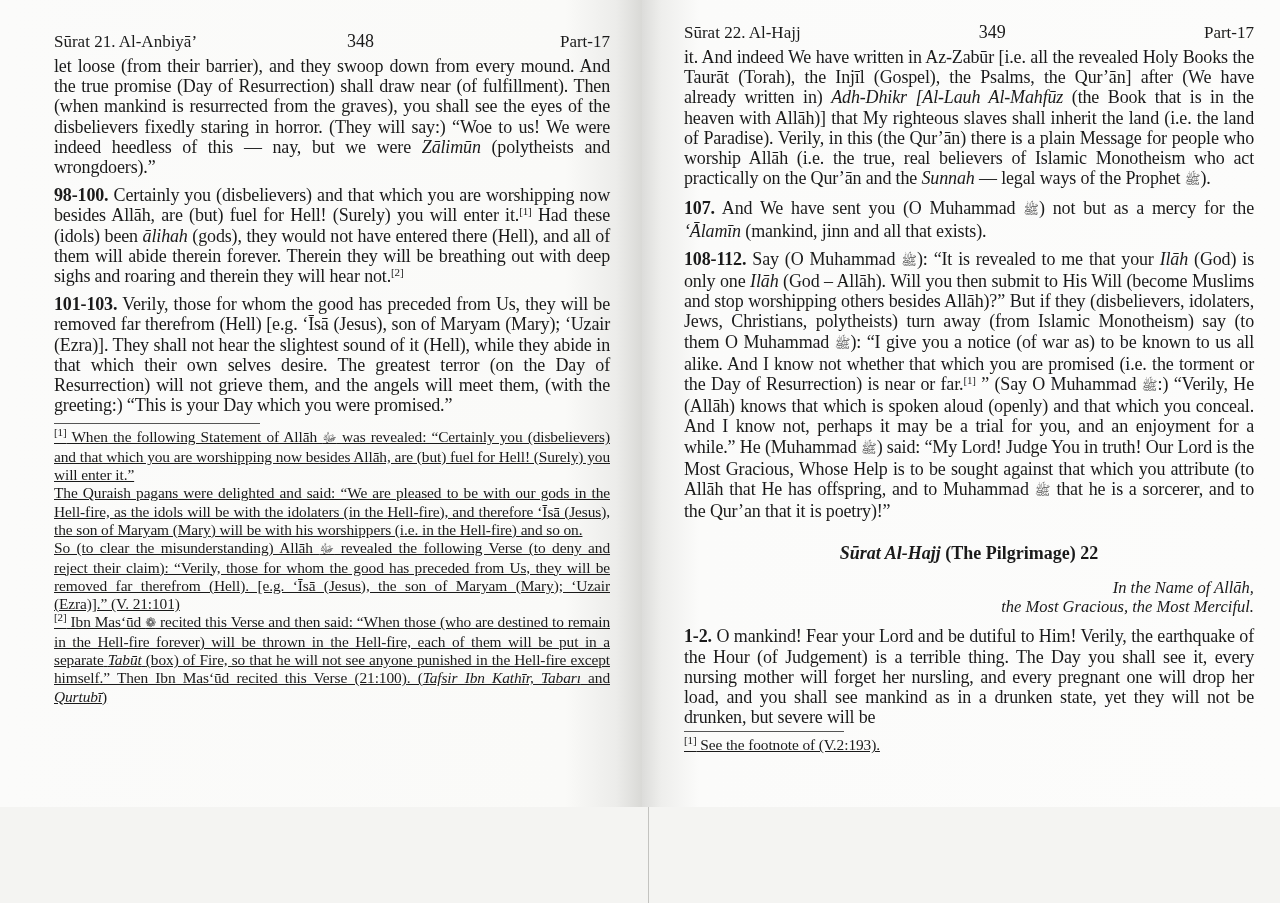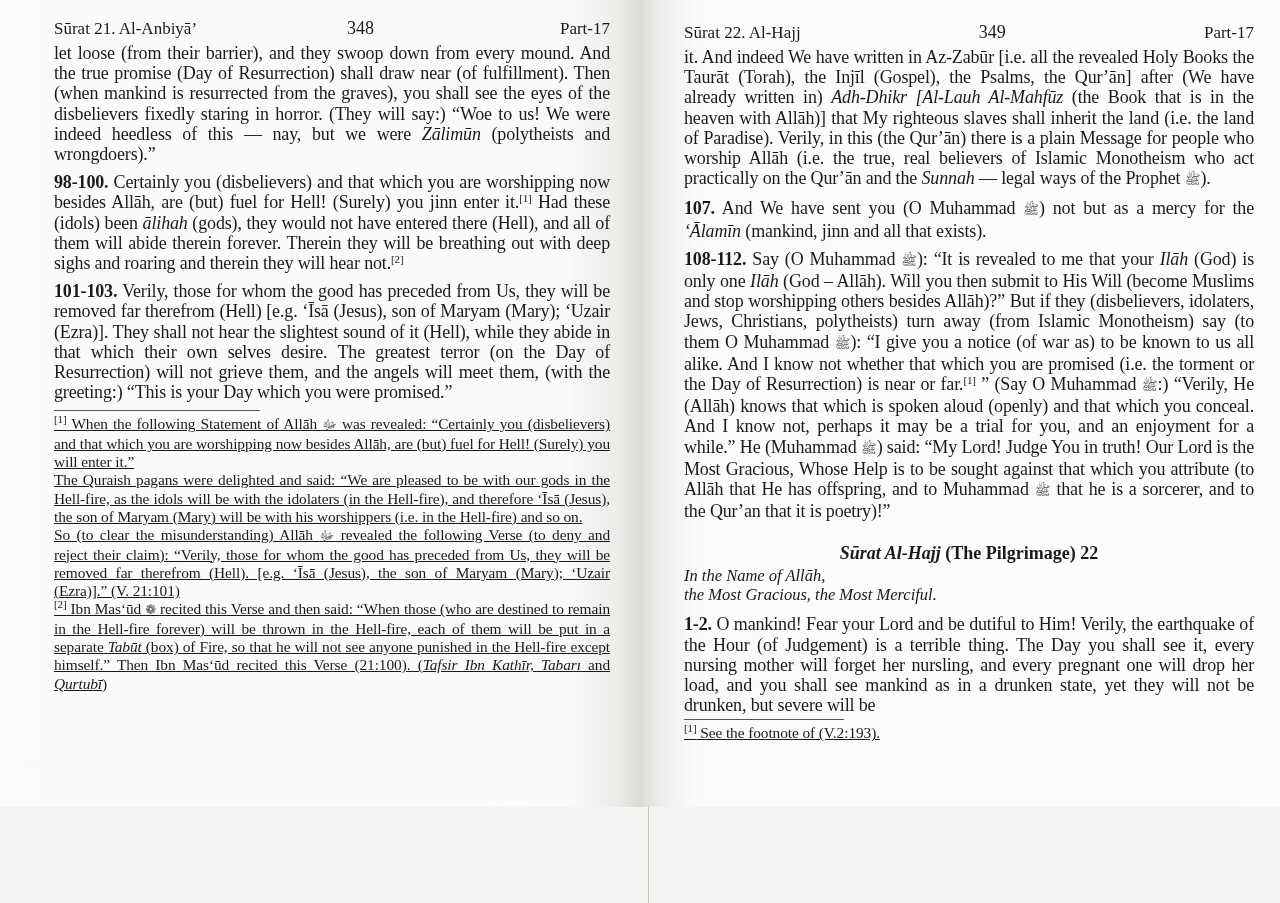--- a/index.html
+++ b/index.html
@@ -17,37 +17,37 @@
     padding: 18px 32px 0 54px;
   }
   .page.right {
     width: 638px;
     background: linear-gradient(to right, #dcdcda 0%, #eeeeec 3%, #fbfbfa 9%, #fcfcfb 100%);
     padding: 22px 26px 16px 42px;
   }
   .gutter-line { position: absolute; left: 648px; top: 0; width: 1px; height: 903px; background: #9a9a98; opacity: .55; }
   .running-head { display: flex; justify-content: space-between; align-items: baseline; font-size: 17px; line-height: 20px; margin-bottom: 4px; }
   .running-head .pg { font-size: 18px; }
-  .left .running-head .pg { margin-right: 36px; }
+  .left .running-head .pg { margin-right: 36px; margin-top: 13px; }
   .right .running-head .pg { margin-right: 20px; }
   .body-text p {
     margin: 0 0 8px 0;
     font-size: 18px; line-height: 20.2px;
     text-align: justify; letter-spacing: -0.15px;
   }
   .vn { font-weight: bold; }
   sup { font-size: 11px; line-height: 0; vertical-align: 6px; }
   .fn-rule { width: 206px; height: 1px; background: #555; margin: 4px 0 4px 0; }
   .footnotes p {
     margin: 0; font-size: 15.4px; line-height: 18.3px;
     text-align: justify; letter-spacing: -0.1px; text-decoration: underline;
   }
   .saw { font-size: 13px; color: #444; }
-  .surah-title { text-align: center; font-weight: bold; font-size: 18px; margin: 22px 0 2px 0; }
-  .basmala { text-align: left; font-style: italic; font-size: 16.5px; line-height: 19px; margin-bottom: 10px; }
+  .surah-title { text-align: center; font-weight: bold; font-size: 18px; margin: 22px 0 14px 0; }
+  .basmala { text-align: right; font-style: italic; font-size: 16.5px; line-height: 19px; margin-bottom: 10px; }
   i { font-style: italic; }
 </style>
 </head>
 <body>
 
 <div class="spread">
 
   <div class="page left">
     <div class="running-head">
       <span>Sūrat 21. Al-Anbiyā’</span>
@@ -56,21 +56,21 @@
     </div>
 
     <div class="body-text">
       <p>
         <span>let loose (from their barrier), and they swoop down from every mound. And the true promise (Day of Resurrection) shall draw near (of fulfillment). Then (when mankind is resurrected from the graves), you shall see the eyes of the disbelievers fixedly staring in horror. (They will say:) “Woe to us! We were indeed heedless of this — nay, but we were</span>
         <i>Zālimūn</i>
         <span>(polytheists and wrongdoers).”</span>
       </p>
       <p>
         <span class="vn">98-100.</span>
-        <span>Certainly you (disbelievers) and that which you are worshipping now besides Allāh, are (but) fuel for Hell! (Surely) you jinn enter it.</span><sup>[1]</sup><span> Had these (idols) been</span>
+        <span>Certainly you (disbelievers) and that which you are worshipping now besides Allāh, are (but) fuel for Hell! (Surely) you will enter it.</span><sup>[1]</sup><span> Had these (idols) been</span>
         <i>ālihah</i>
         <span>(gods), they would not have entered there (Hell), and all of them will abide therein forever. Therein they will be breathing out with deep sighs and roaring and therein they will hear not.</span><sup>[2]</sup>
       </p>
       <p>
         <span class="vn">101-103.</span>
         <span>Verily, those for whom the good has preceded from Us, they will be removed far therefrom (Hell) [e.g. ‘Īsā (Jesus), son of Maryam (Mary); ‘Uzair (Ezra)]. They shall not hear the slightest sound of it (Hell), while they abide in that which their own selves desire. The greatest terror (on the Day of Resurrection) will not grieve them, and the angels will meet them, (with the greeting:) “This is your Day which you were promised.”</span>
       </p>
     </div>
 
     <div class="fn-rule"></div>

